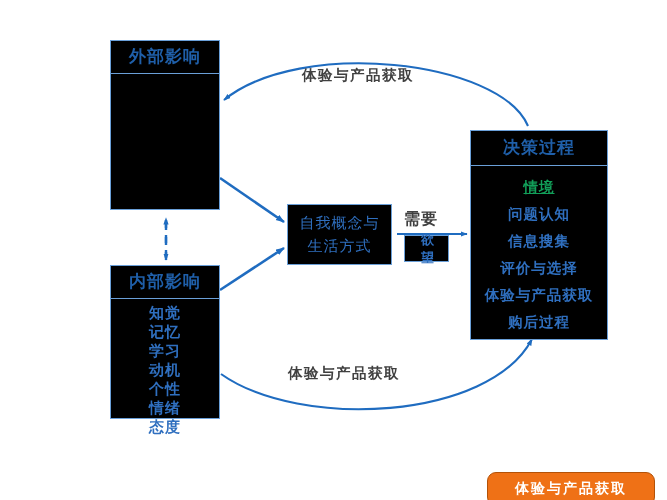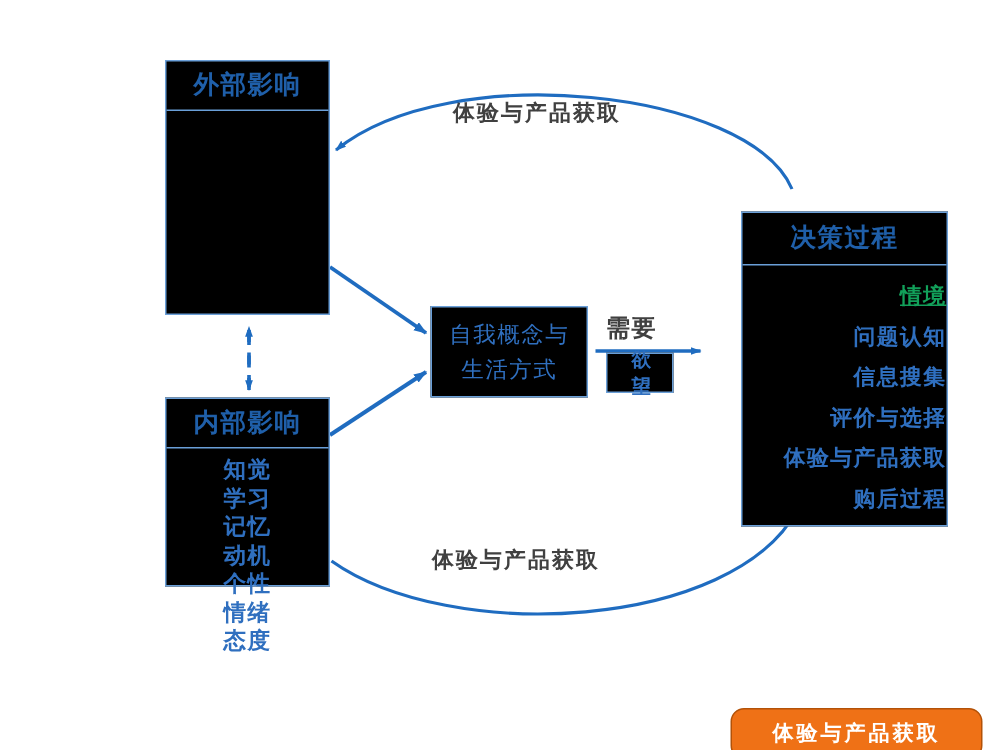--- a/index.html
+++ b/index.html
@@ -47,27 +47,27 @@
   }
   .box-items div {
     color: #2f6fbf;
     font-size: 15px;
     font-weight: bold;
     line-height: 19.5px;
     letter-spacing: 1px;
     white-space: nowrap;
   }
   #external-box { left: 110px; top: 40px; width: 110px; height: 170px; }
-  #internal-box { left: 110px; top: 265px; width: 110px; height: 126px; }
+  #internal-box { left: 110px; top: 265px; width: 110px; height: 154px; }
   #external-box .box-items div { line-height: 19px; }
   #internal-box .box-items div { line-height: 19px; }
-  #decision-box { left: 494px; top: 130px; width: 138px; height: 210px; margin-top: 11px; }
+  #decision-box { left: 470px; top: 130px; width: 138px; height: 210px; }
   #decision-box .box-title { font-size: 17px; padding: 5px 0 6px 0; }
   #decision-box .box-items { padding: 8px 0 0 0; }
-  #decision-box .box-items div { line-height: 27px; font-size: 14.5px; text-align: right; }
+  #decision-box .box-items div { line-height: 27px; font-size: 14.5px; }
   #decision-box .box-items div.situation {
     color: #12a05a;
     text-decoration: underline;
   }
   #self-concept-box {
     left: 287px; top: 204px; width: 105px; height: 61px;
     display: flex; align-items: center; justify-content: center;
   }
   #self-concept-box .lines { text-align: center; }
   #self-concept-box .lines div {
@@ -141,22 +141,22 @@
   </svg>
 
   <div class="box" id="external-box">
     <div class="box-title">外部影响</div>
   </div>
 
   <div class="box" id="internal-box">
     <div class="box-title">内部影响</div>
     <div class="box-items">
       <div>知觉</div>
+      <div>记忆</div>
       <div>学习</div>
-      <div>记忆</div>
       <div>动机</div>
       <div>个性</div>
       <div>情绪</div>
       <div>态度</div>
     </div>
   </div>
 
   <div class="box" id="self-concept-box">
     <div class="lines">
       <div>自我概念与</div>

